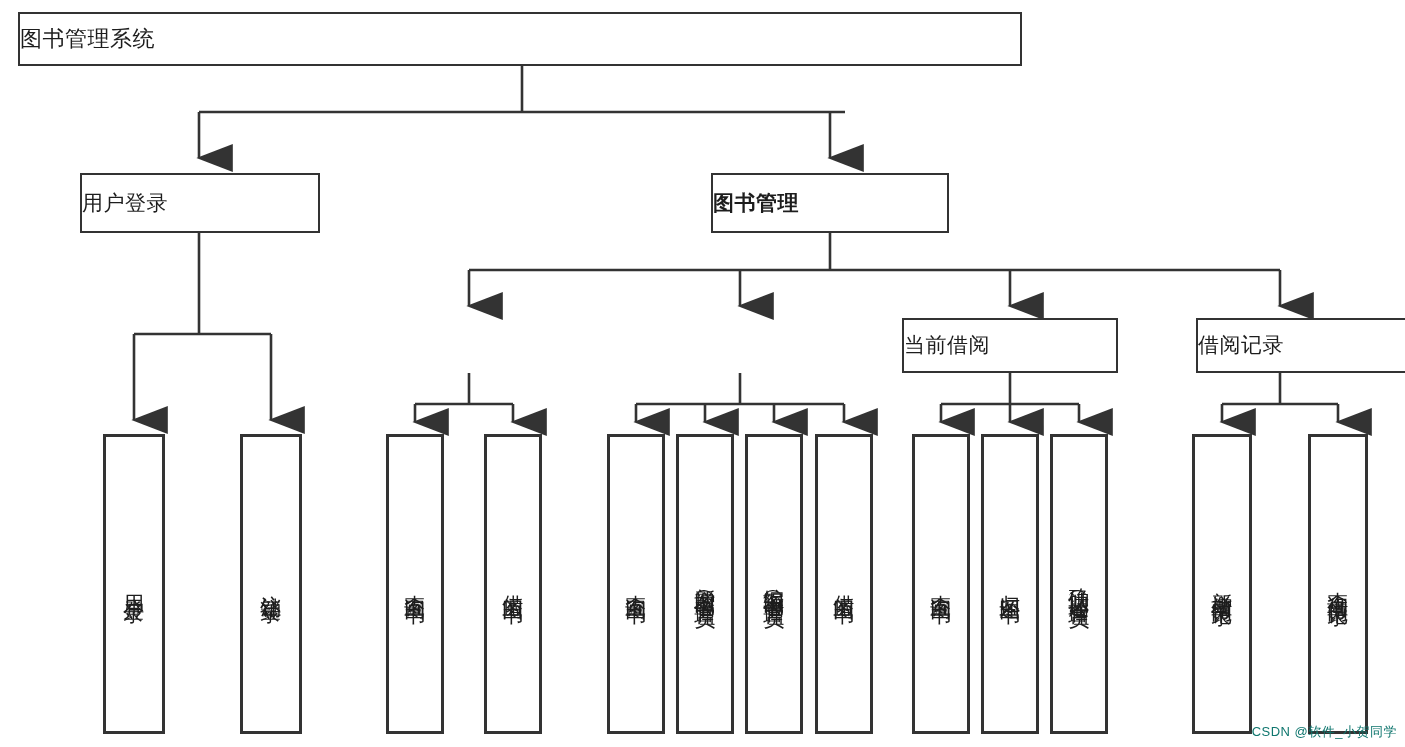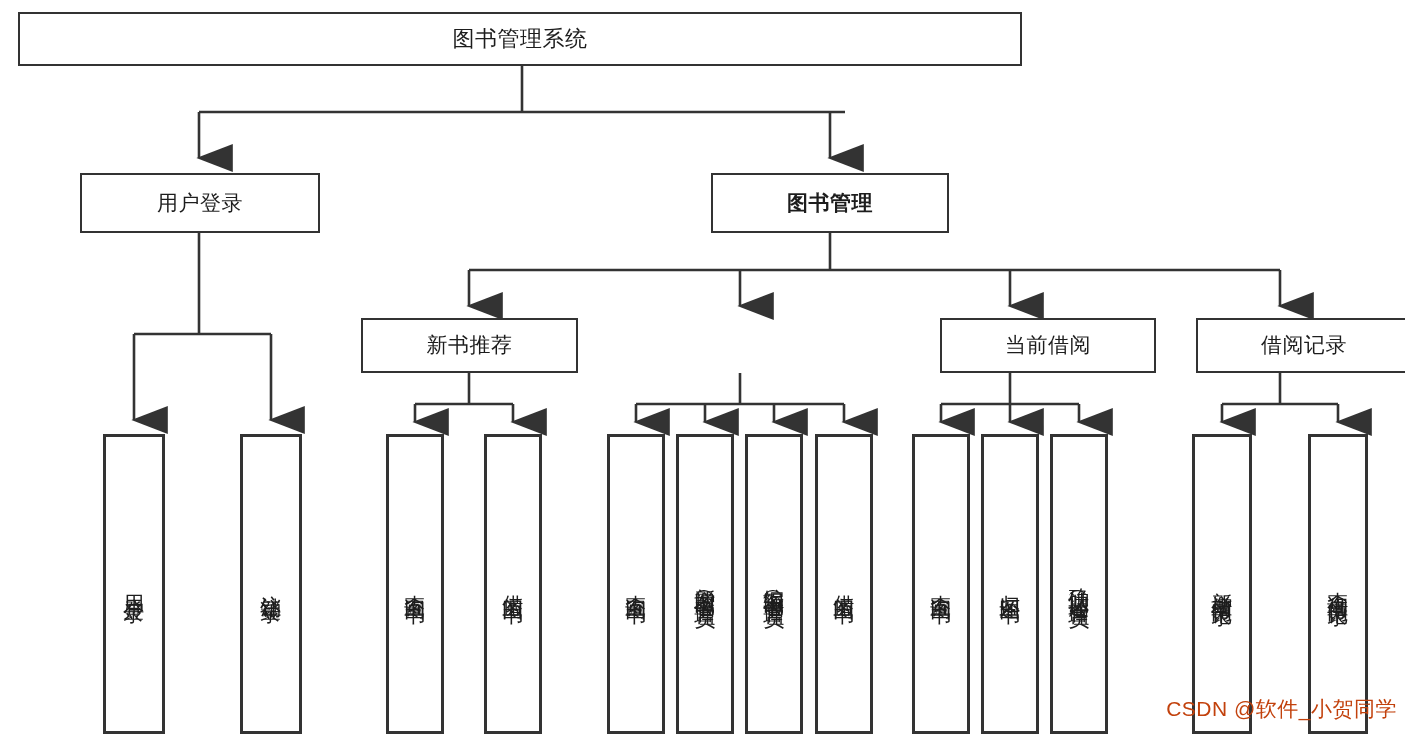--- a/index.html
+++ b/index.html
@@ -10,21 +10,21 @@
   #canvas{position:relative;width:1405px;height:747px;background:#ffffff;}
   svg#wires{position:absolute;left:0;top:0;width:1405px;height:747px;}
 
   .node{
     position:absolute;
     box-sizing:border-box;
     border:2px solid #333333;
     background:#ffffff;
     display:flex;
     align-items:center;
-    justify-content:center;
+    justify-content:flex-start;
     color:#1d1d1d;
   }
   .node .label{
     display:block;
     text-align:center;
     line-height:1.08;
     white-space:pre-line;
   }
   
   .h-node .label{
@@ -44,23 +44,23 @@
     text-orientation:upright;
     font-size:21px;
     line-height:1.22;
     letter-spacing:3px;
     max-height:100%;
   }
 
   #watermark{
     position:absolute;
     right:8px;
-    bottom:24px;
-    font-size:21px;
-    color:#c2410c;
+    bottom:6px;
+    font-size:13px;
+    color:#0f766e;
     white-space:nowrap;
     letter-spacing:0.5px;
     pointer-events:none;
   }
 </style>
 </head>
 <body>
 
 <div id="canvas">
 
@@ -119,24 +119,21 @@
     <span class="label">图书管理系统</span>
   </div>
 
   <div class="node h-node" style="left:80px;top:173px;width:240px;height:60px;">
     <span class="label">用户登录</span>
   </div>
   <div class="node h-node" style="left:711px;top:173px;width:238px;height:60px;font-weight:bold;">
     <span class="label">图书管理</span>
   </div>
 
-  <div class="node h-node" style="left:361px;top:318px;width:217px;height:55px;">
-    <span class="label">新书推荐</span>
-  </div>
-  <div class="node h-node" style="left:940px;top:318px;width:216px;height:55px;">
+  <div class="node h-node" style="left:902px;top:318px;width:216px;height:55px;">
     <span class="label">当前借阅</span>
   </div>
   <div class="node h-node" style="left:1172px;top:318px;width:216px;height:55px;margin-left:24px;">
     <span class="label">借阅记录</span>
   </div>
 
   <div class="node leaf" style="left:103px;top:434px;width:62px;height:300px;">
     <span class="label">用户登录</span>
   </div>
   <div class="node leaf" style="left:240px;top:434px;width:62px;height:300px;">

